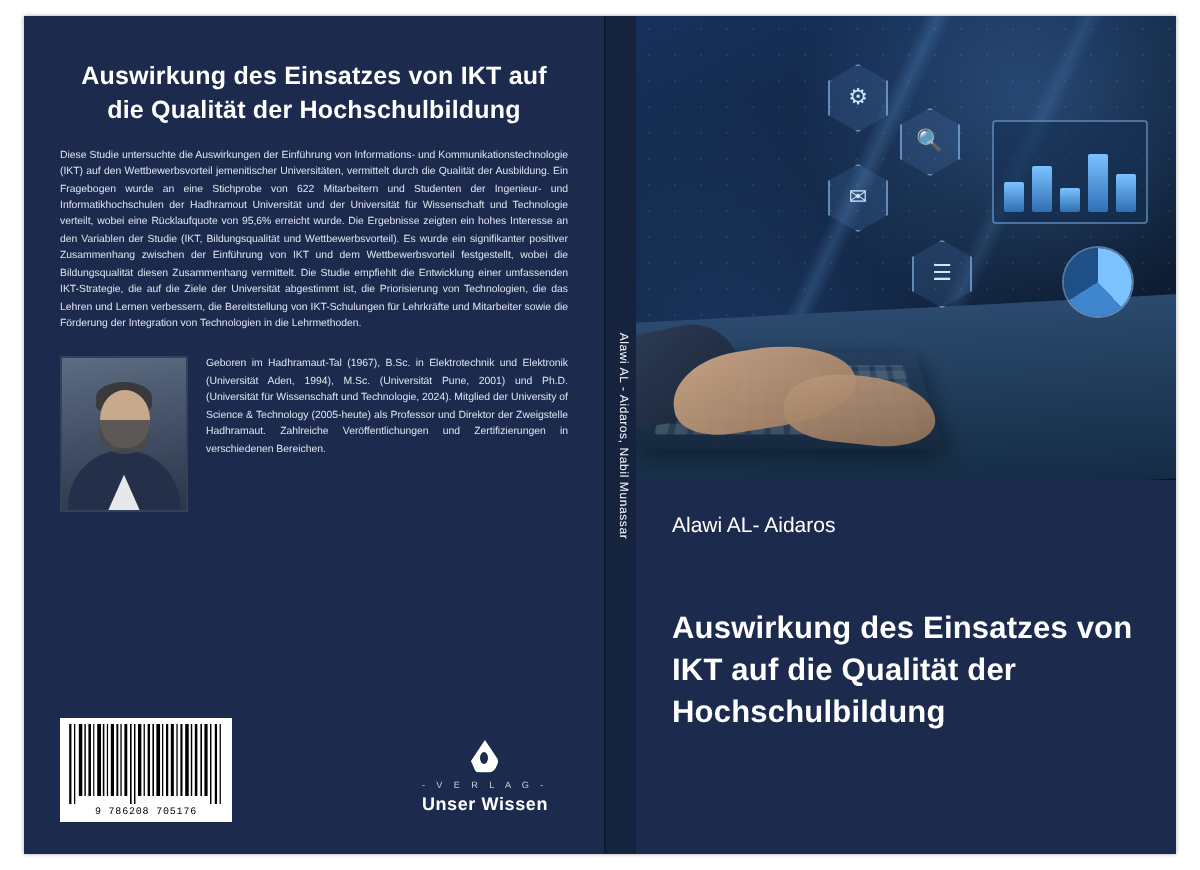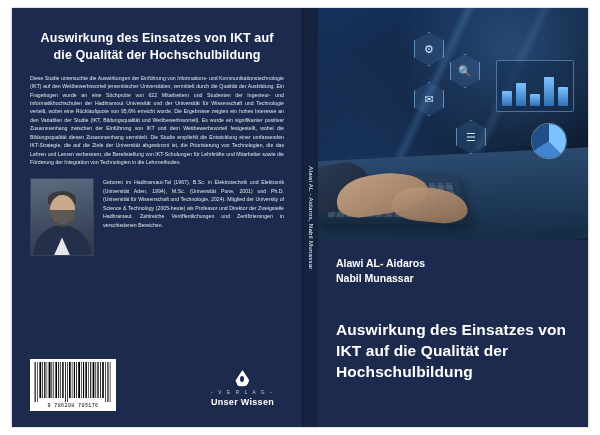--- a/index.html
+++ b/index.html
@@ -368,21 +368,21 @@
     left: 0;
     top: 232px;
     width: 270px;
     height: 187px;
     padding: 16px 18px;
     box-sizing: border-box;
   }
   .front-authors {
     color: #ffffff;
     font-size: 10.5px;
-    font-weight: bold;
+    font-weight: normal;
     line-height: 1.45;
     margin-bottom: 34px;
   }
   .front-title {
     color: #ffffff;
     font-size: 15.5px;
     font-weight: bold;
     line-height: 1.35;
     letter-spacing: .1px;
   }
@@ -484,20 +484,19 @@
           <i style="height:30%"></i>
           <i style="height:72%"></i>
           <i style="height:48%"></i>
         </div>
         <div class="pie"></div>
       </div>
 
       <div class="front-body">
         <div class="front-authors">
           <div>Alawi AL- Aidaros</div>
-          <div>Nabil Munassar</div>
         </div>
         <div class="front-title">Auswirkung des Einsatzes von IKT auf die Qualität der Hochschulbildung</div>
       </div>
     </div>
 
   </div>
 </div>
 
 </body></html>

